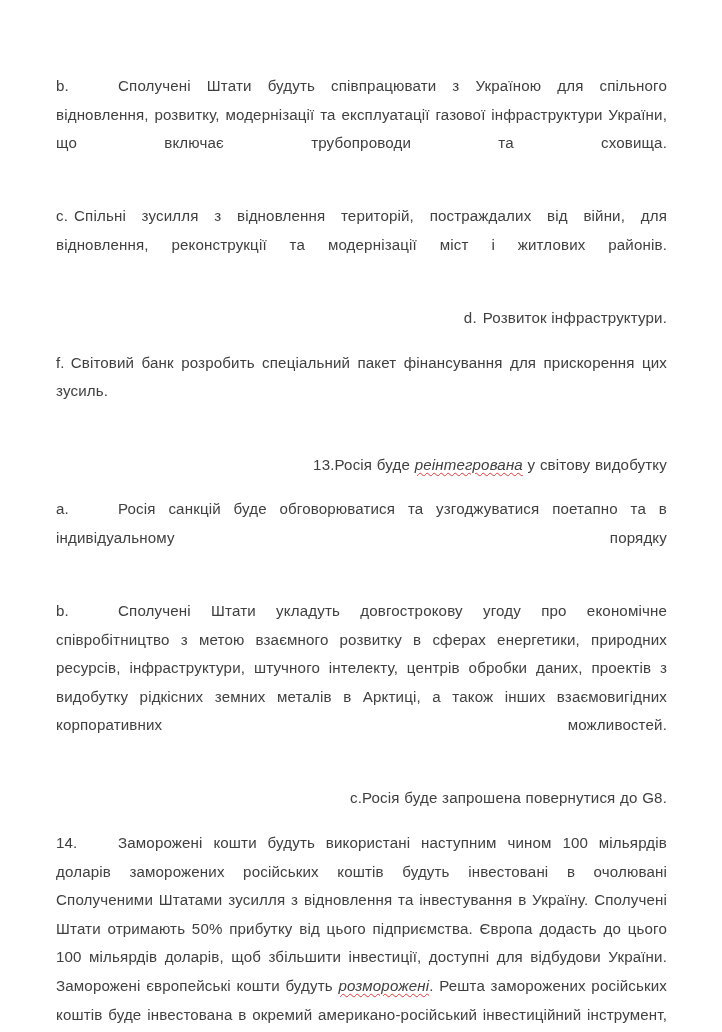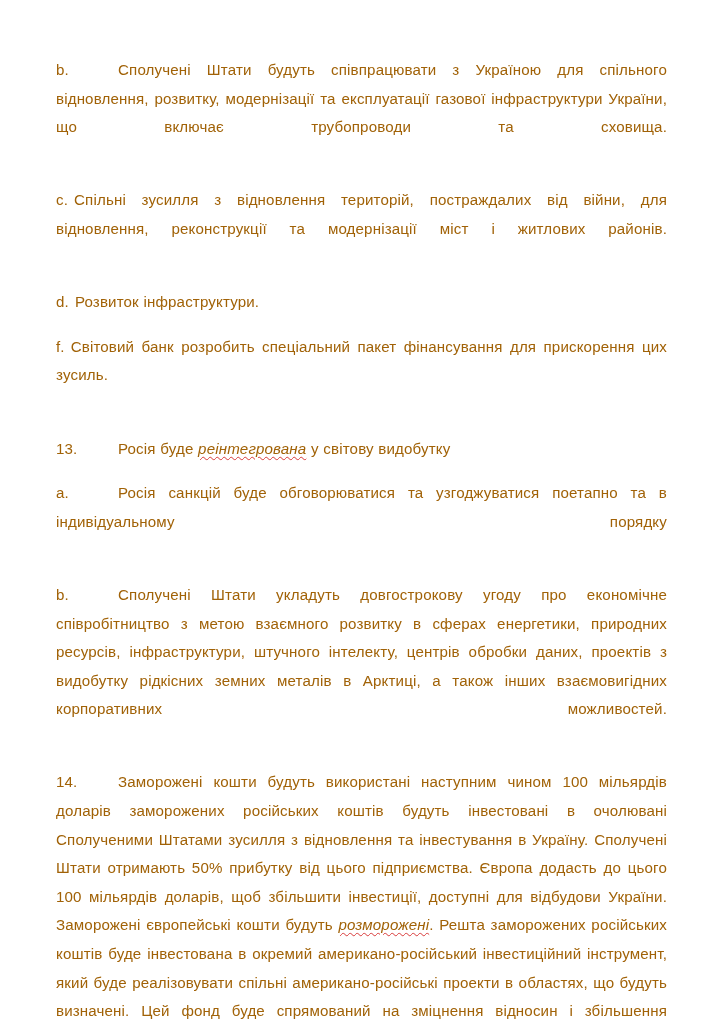--- a/index.html
+++ b/index.html
@@ -24,37 +24,37 @@
     padding: 56px 55px 0 56px;
   }
   .doc-body {
     width: 611px;
   }
   .para {
     font-size: 15.1px;
     line-height: 28.6px;
     text-align: justify;
     text-justify: inter-word;
-    margin: 0 0 16px 0;
-    color: #a16207;
+    margin: 16px 0 16px 0;
+    color: #404040;
     letter-spacing: 0.01em;
     word-spacing: 0.02em;
     -webkit-font-smoothing: antialiased;
   }
   .para:last-child {
     margin-bottom: 0;
   }
   
   .para::after {
     content: "";
     display: inline-block;
     width: 100%;
   }
   .para.nojust {
-    text-align: left;
+    text-align: right;
   }
   .para.nojust::after { content: none; }
 
   
   .marker {
     display: inline-block;
     min-width: 62px;
   }
   .marker.tight {
     min-width: 0;
@@ -98,19 +98,22 @@
     </p>
 
     <p class="para">
       <span class="marker">a.</span><span>Росія санкцій буде обговорюватися та узгоджуватися поетапно та в індивідуальному порядку</span>
     </p>
 
     <p class="para">
       <span class="marker">b.</span><span>Сполучені Штати укладуть довгострокову угоду про економічне співробітництво з метою взаємного розвитку в сферах енергетики, природних ресурсів, інфраструктури, штучного інтелекту, центрів обробки даних, проектів з видобутку рідкісних земних металів в Арктиці, а також інших взаємовигідних корпоративних можливостей.</span>
     </p>
 
+    <p class="para nojust">
+      <span class="marker">c.</span><span>Росія буде запрошена повернутися до G8.</span>
+    </p>
 
     <p class="para">
       <span class="marker">14.</span><span>Заморожені кошти будуть використані наступним чином 100 мільярдів доларів заморожених російських коштів будуть інвестовані в очолювані Сполученими Штатами зусилля з відновлення та інвестування в Україну. Сполучені Штати отримають 50% прибутку від цього підприємства. Європа додасть до цього 100 мільярдів доларів, щоб збільшити інвестиції, доступні для відбудови України. Заморожені європейські кошти будуть </span><span class="squiggle">розморожені</span><span>. Решта заморожених російських коштів буде інвестована в окремий американо-російський інвестиційний інструмент, який буде реалізовувати спільні американо-російські проекти в областях, що будуть визначені. Цей фонд буде спрямований на зміцнення відносин і збільшення спільних інтересів, щоб створити сильну мотивацію не повертатися до конфлікту.</span>
     </p>
 
   </div>
 </div>
 
 </body></html>

